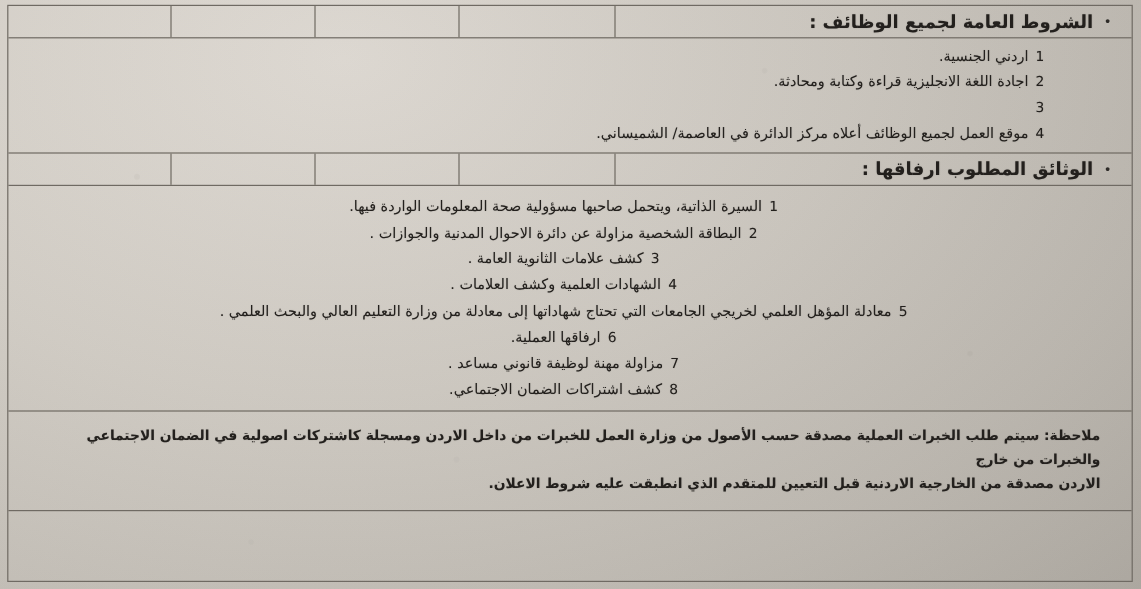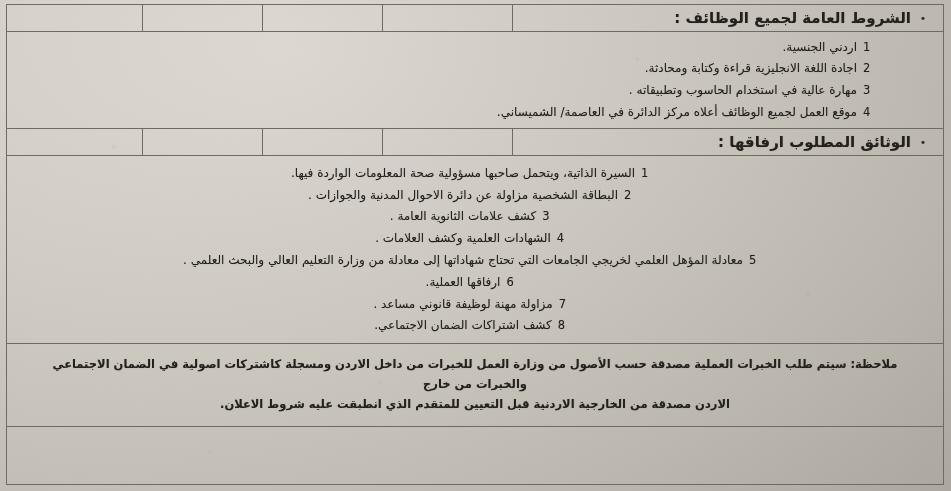--- a/index.html
+++ b/index.html
@@ -111,21 +111,21 @@
   }
 
   
   .block-a .item { padding-right: 60px; }
   .block-b { padding-top: 6px; padding-bottom: 6px; }
   .block-b .item { justify-content: center; }
   .block-b .item .num { min-width: 18px; }
 
   .note {
     padding: 10px 26px 12px 26px;
-    text-align: center;
+    text-align: right;
     font-size: 11.5px;
     font-weight: bold;
     color: #23201d;
     line-height: 1.75;
     text-shadow: 0 0 1px rgba(0,0,0,0.22);
   }
 
   .blank-strip {
     height: 28px;
   }
@@ -149,21 +149,20 @@
       <div class="item">
         <span class="num">1</span>
         <span class="txt">اردني الجنسية.</span>
       </div>
       <div class="item">
         <span class="num">2</span>
         <span class="txt">اجادة اللغة الانجليزية قراءة وكتابة ومحادثة.</span>
       </div>
       <div class="item">
         <span class="num">3</span>
-        <span class="txt">مهارة عالية في استخدام الحاسوب وتطبيقاته .</span>
       </div>
       <div class="item">
         <span class="num">4</span>
         <span class="txt">موقع العمل لجميع الوظائف أعلاه مركز الدائرة في العاصمة/ الشميساني.</span>
       </div>
     </div>
 
     <div class="row hdr">
       <span class="vline" style="right:800px;"></span>
       <span class="vline" style="right:680px;"></span>

